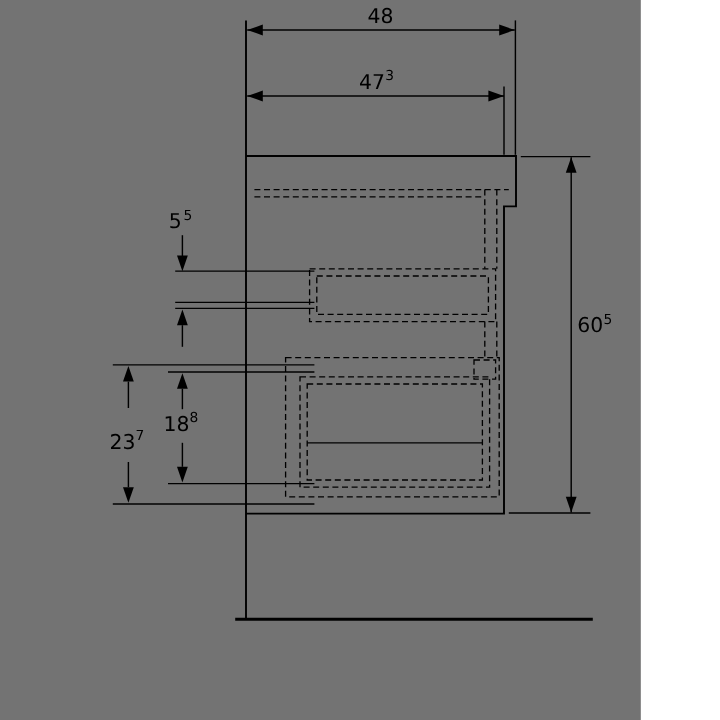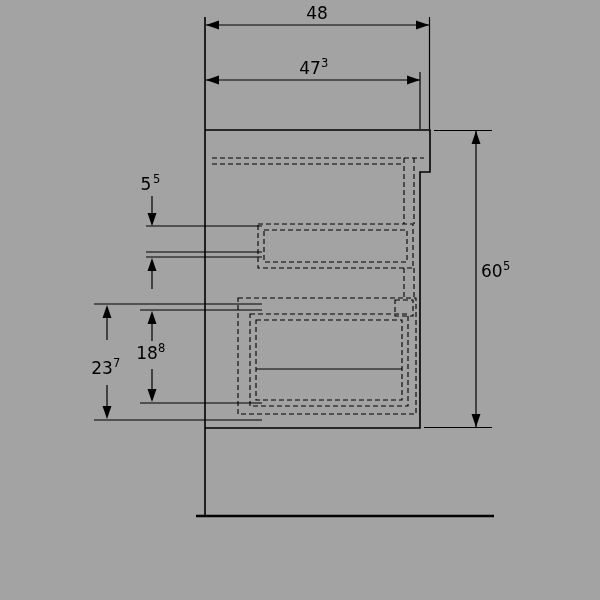--- a/index.html
+++ b/index.html
@@ -1,17 +1,17 @@
 <!DOCTYPE html>
 <html><head>
 <meta charset="utf-8">
 <style>
   html,body{margin:0;padding:0;background:#ffffff;}
   body{width:600px;height:600px;overflow:hidden;}
-  .drawing-canvas{width:600px;height:600px;background:#a3a3a3;}
+  .drawing-canvas{width:534px;height:600px;background:#737373;}
   svg{display:block;}
   .outline{stroke:#000;stroke-width:1.6;fill:none;}
   .thick{stroke:#000;stroke-width:2.6;fill:none;}
   .dimline{stroke:#000;stroke-width:1.2;fill:none;}
   .refline{stroke:#000;stroke-width:1.1;fill:none;}
   .dashline{stroke:#000;stroke-width:1.1;fill:none;stroke-dasharray:5 3;}
   .arrow{fill:#000;stroke:none;}
   .dim-text{font-family:"DejaVu Sans","Liberation Sans",sans-serif;font-size:17px;fill:#000;}
   .dim-sup{font-family:"DejaVu Sans","Liberation Sans",sans-serif;font-size:11.5px;fill:#000;}
 </style>

